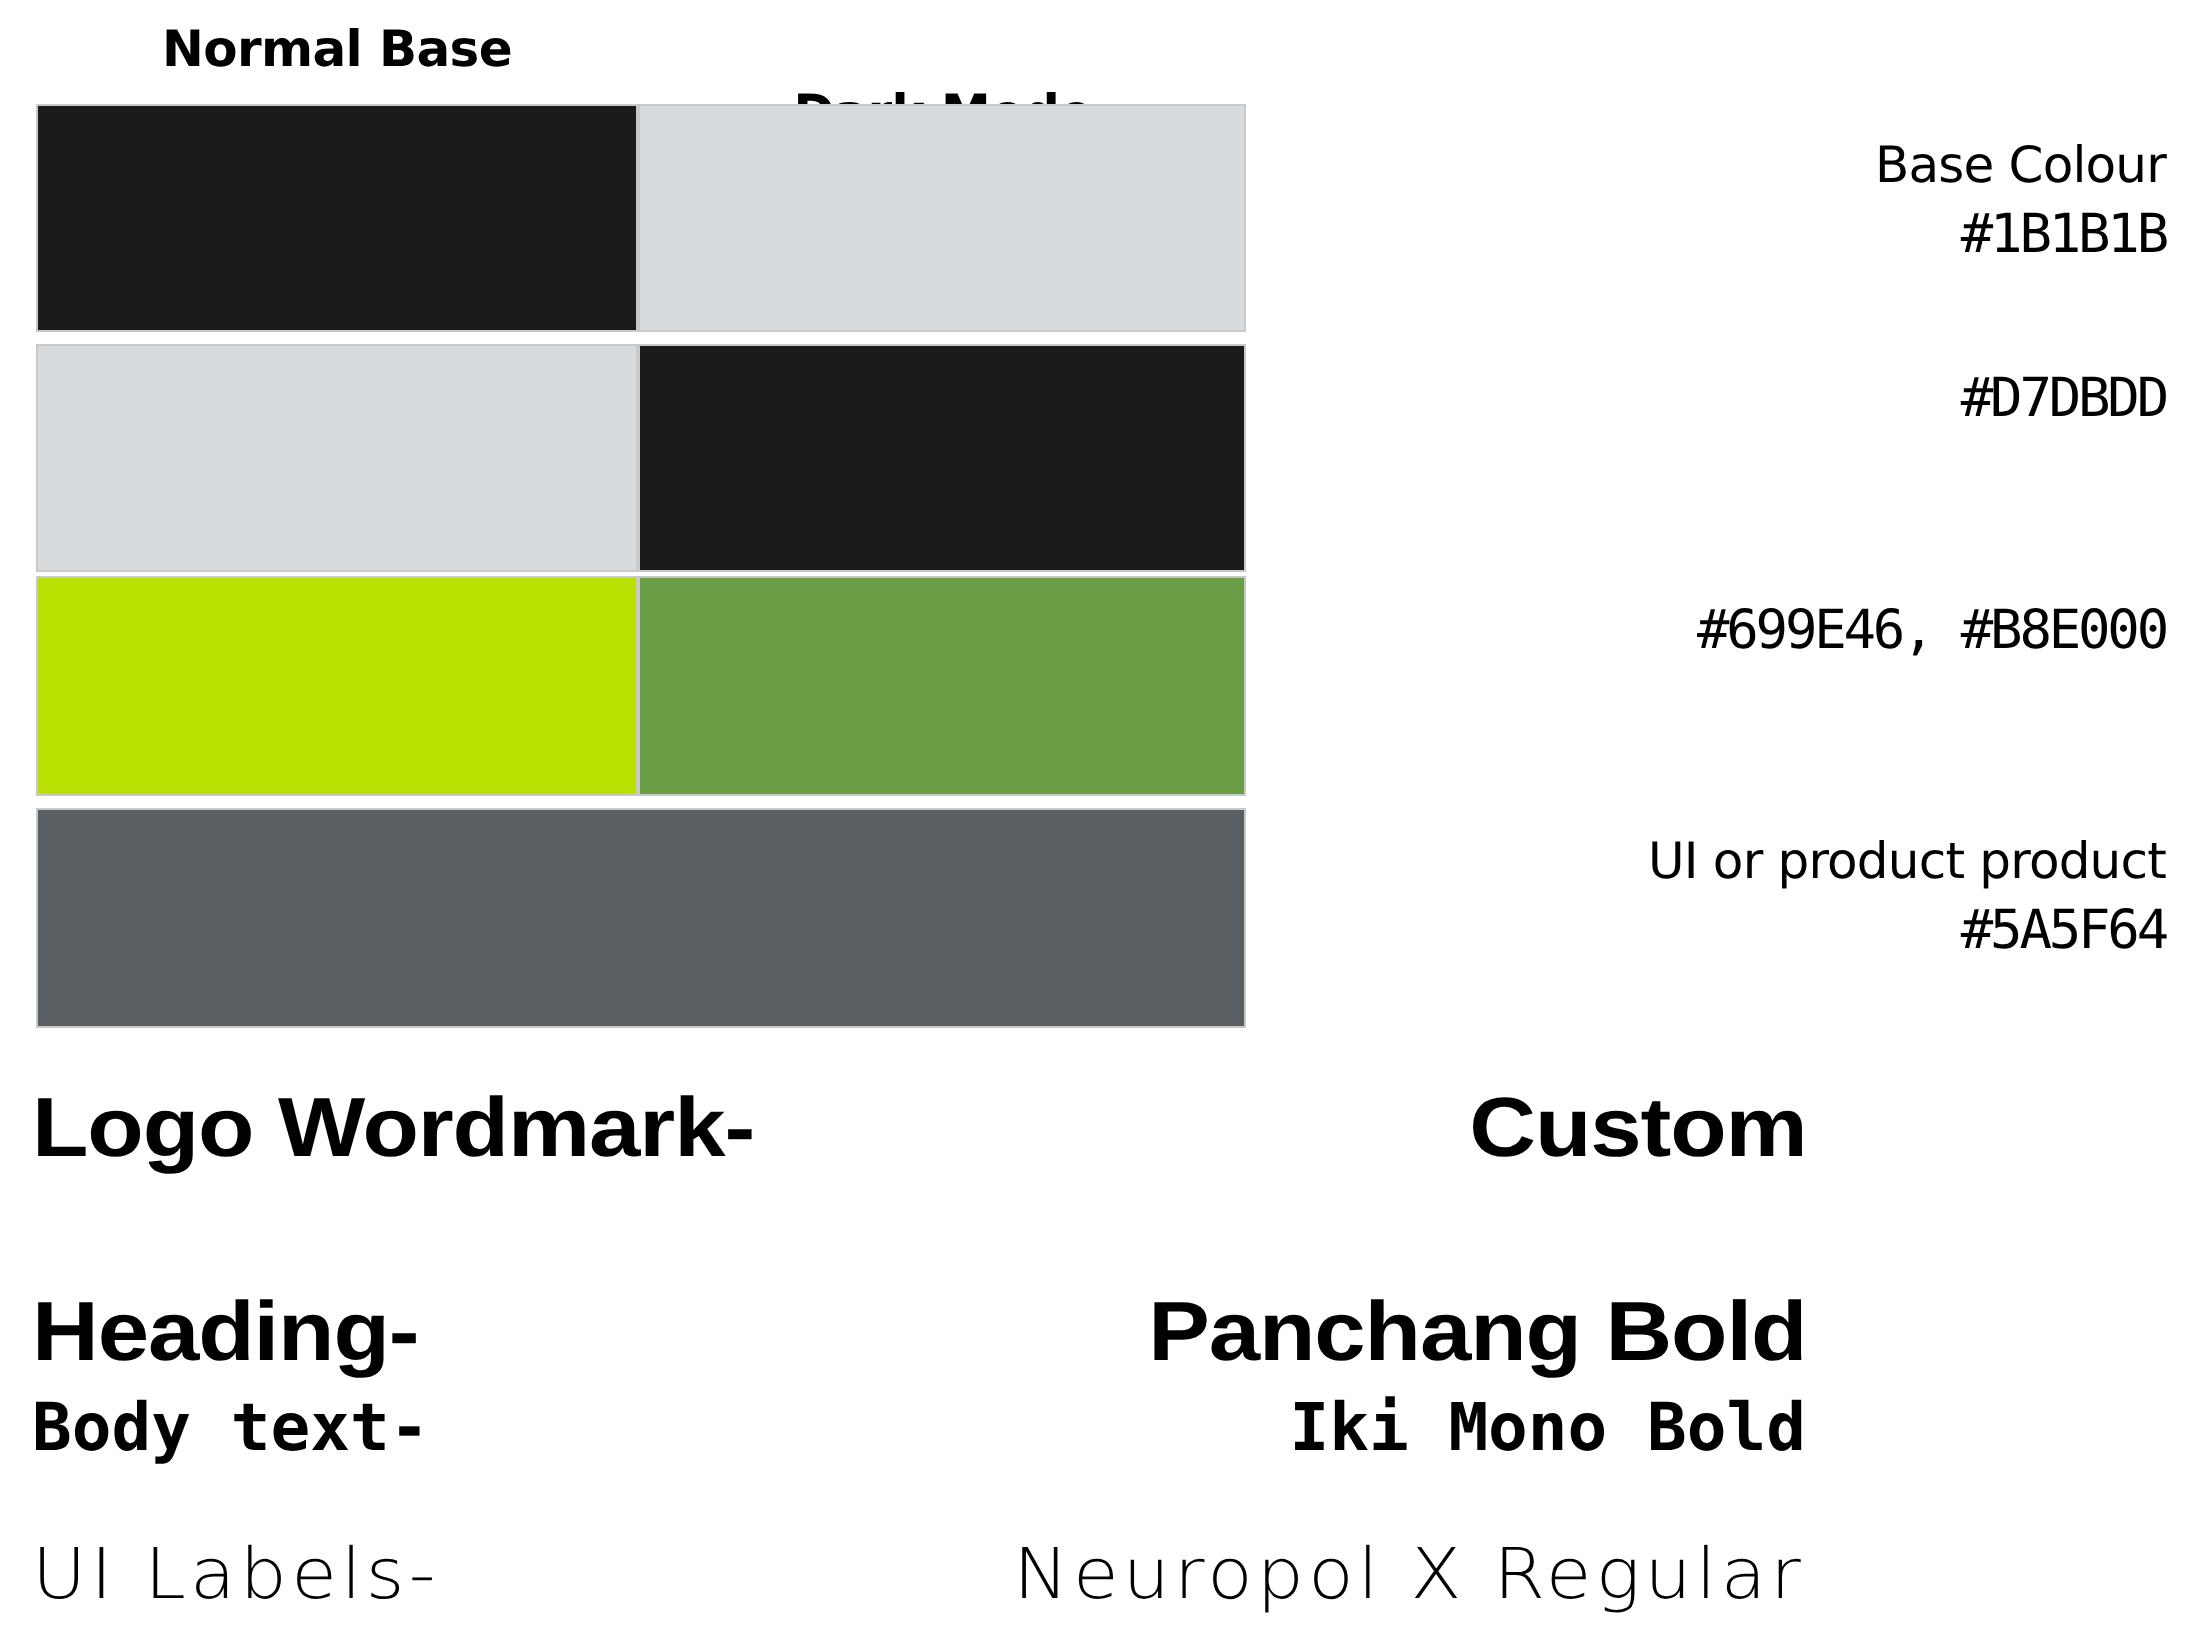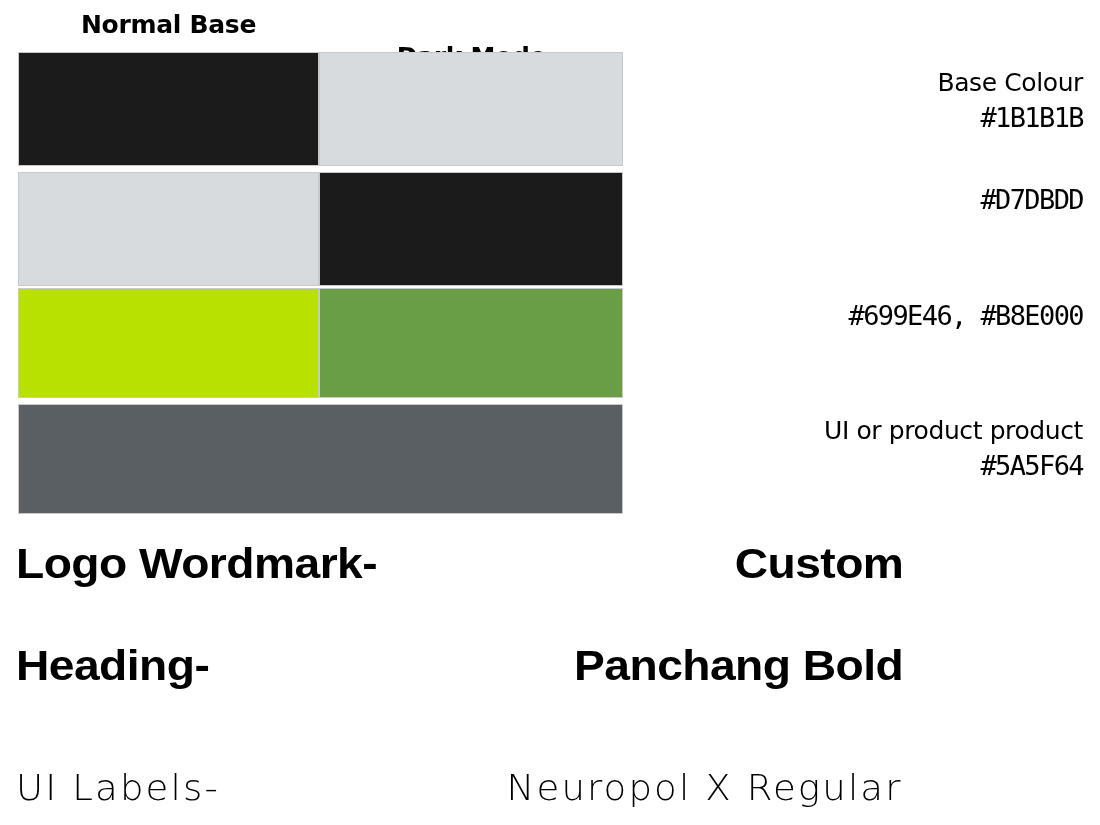--- a/index.html
+++ b/index.html
@@ -213,17 +213,21 @@
 
 <div id="typography">
   <div class="type-row" id="type-row-0">
     <div class="type-label font-display">Logo Wordmark-</div>
     <div class="type-value font-display">Custom</div>
   </div>
   <div class="type-row" id="type-row-1">
     <div class="type-label font-display">Heading-</div>
     <div class="type-value font-display">Panchang Bold</div>
   </div>
+  <div class="type-row" id="type-row-2">
+    <div class="type-label font-mono">Body text-</div>
+    <div class="type-value font-mono">Iki Mono Bold</div>
+  </div>
   <div class="type-row" id="type-row-3">
     <div class="type-label font-techno">UI Labels-</div>
     <div class="type-value font-techno">Neuropol X Regular</div>
   </div>
 </div>
 
 </body></html>

